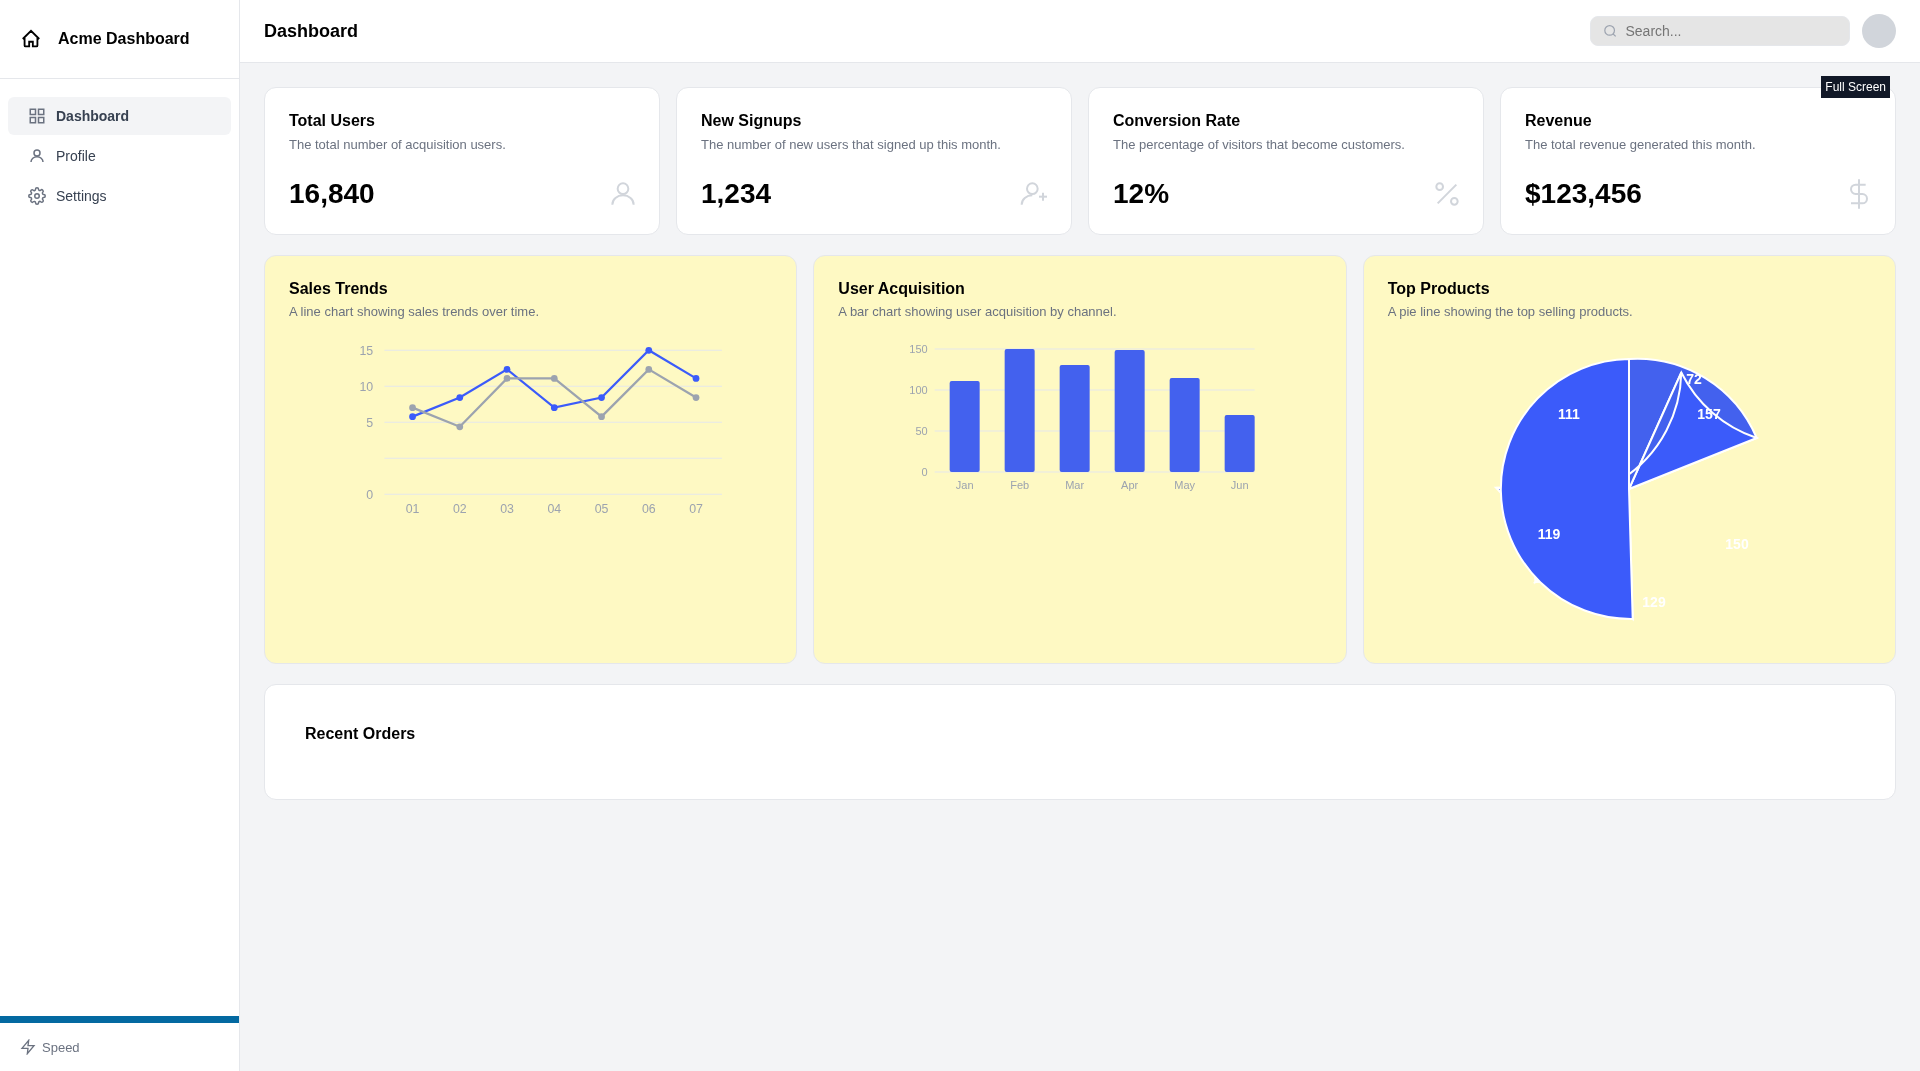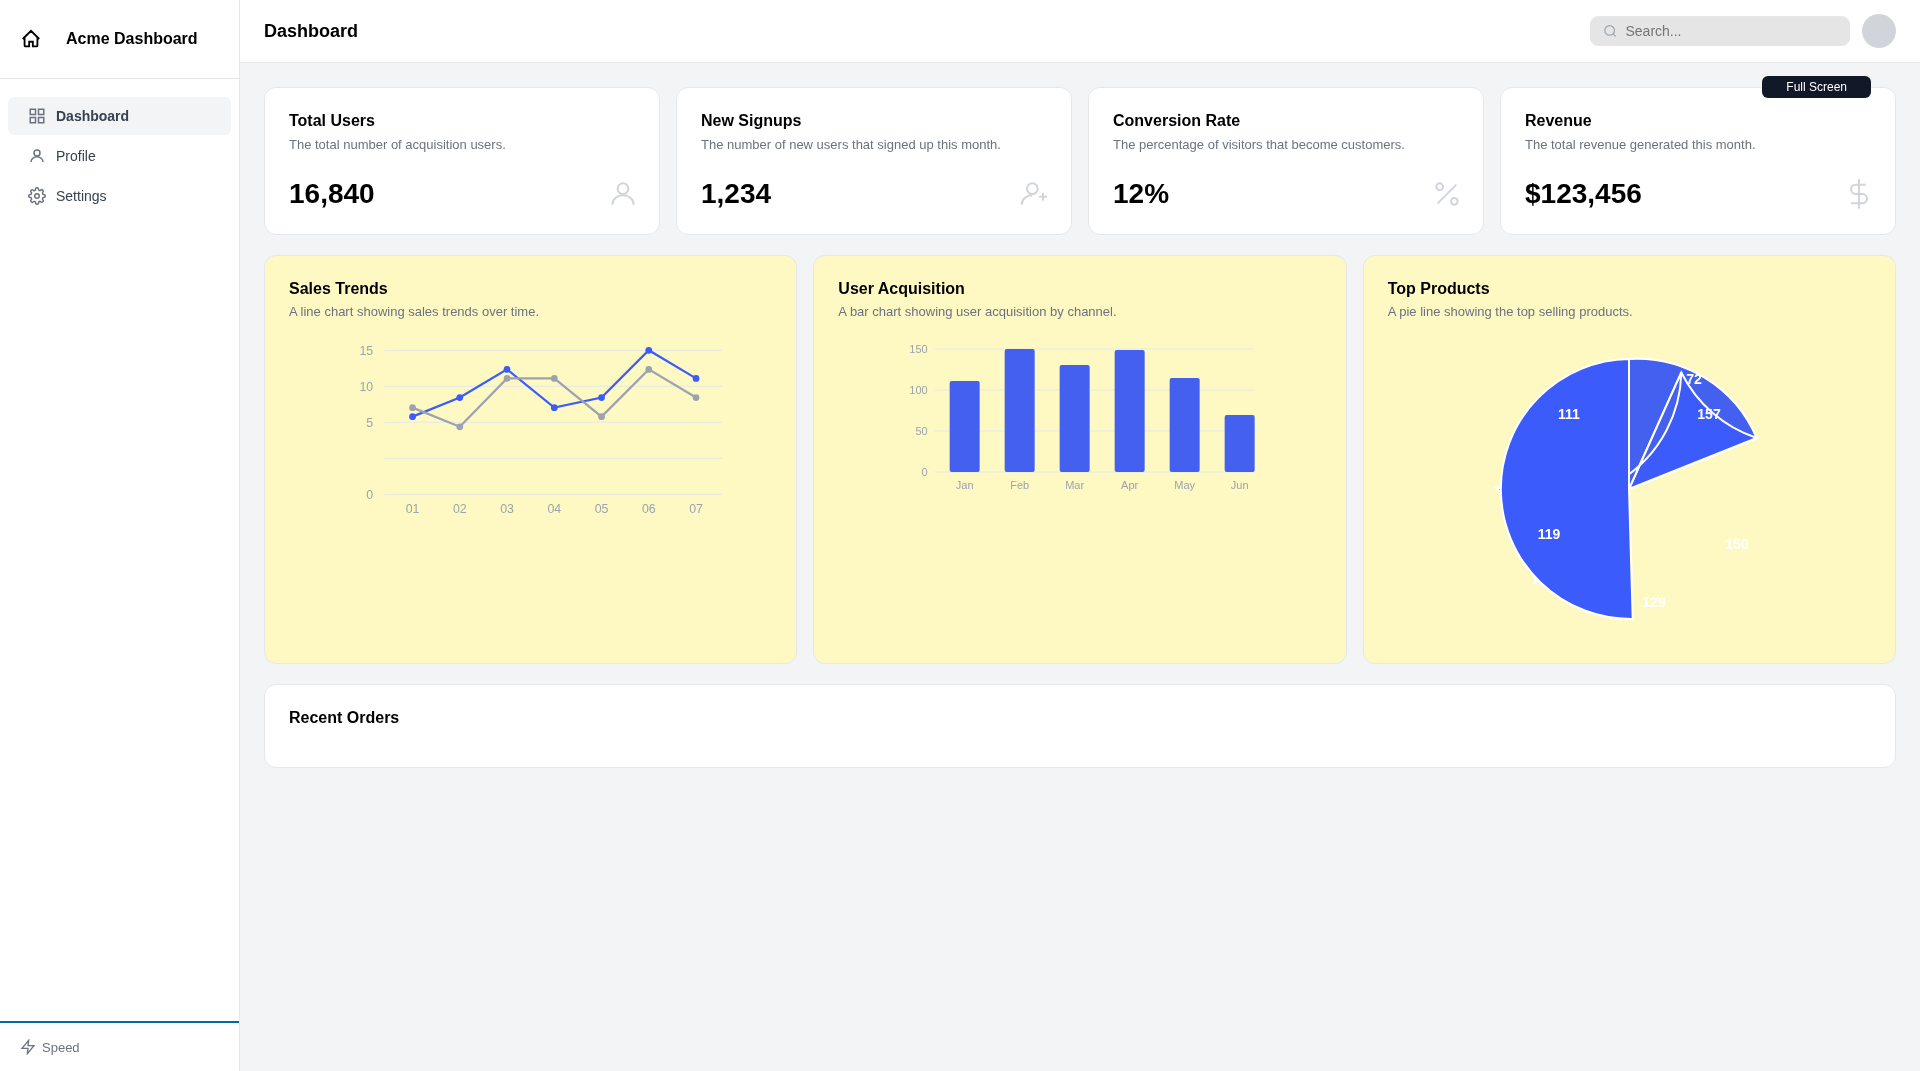--- a/index.html
+++ b/index.html
@@ -11,21 +11,21 @@
       min-width: 240px;
       background: #fff;
       border-right: 1px solid #e5e7eb;
       display: flex;
       flex-direction: column;
       padding: 0;
     }
     .sidebar-logo {
       display: flex;
       align-items: center;
-      gap: 24px;
+      gap: 16px;
       padding: 28px 20px;
       font-weight: 700;
       font-size: 16px;
       border-bottom: 1px solid #e5e7eb;
       min-height: 60px;
     }
     .sidebar-logo svg { width: 22px; height: 22px; }
     .sidebar-nav { padding: 16px 0; flex: 1; }
     .nav-item {
       display: flex;
@@ -35,21 +35,21 @@
       font-size: 14px;
       color: #374151;
       cursor: pointer;
       border-radius: 6px;
       margin: 2px 8px;
     }
     .nav-item.active { background: #f3f4f6; font-weight: 600; }
     .nav-item svg { width: 18px; height: 18px; color: #6b7280; }
     .sidebar-footer {
       padding: 16px 20px;
-      border-top: 2px solid #0369a1;
+      border-top: 7px solid #0369a1;
       font-size: 13px;
       display: flex;
       align-items: center;
       gap: 6px;
       color: #6b7280;
     }
 
     
     .main {
       flex: 1;
@@ -116,27 +116,27 @@
       position: absolute;
       bottom: 20px;
       right: 20px;
       color: #d1d5db;
     }
 
     
     .fullscreen-badge {
       position: absolute;
       top: -12px;
-      right: 24px;
+      right: 5px;
       background: #111827;
       color: #fff;
       font-size: 12px;
       font-weight: 500;
-      padding: 4px 24px;
-      border-radius: 6px;
+      padding: 4px 4px;
+      border-radius: 0;
     }
 
     
     .charts-row { display: grid; grid-template-columns: 1fr 1fr 1fr; gap: 16px; margin-bottom: 20px; }
     .chart-card {
       background: #fef9c3;
       border-radius: 12px;
       padding: 24px;
       border: 1px solid #e5e7eb;
     }
@@ -150,21 +150,21 @@
     .bar-chart-container { width: 100%; height: 180px; }
 
     
     .pie-chart-container { display: flex; justify-content: center; align-items: center; height: 300px; }
 
     
     .section-title { font-size: 16px; font-weight: 700; margin-bottom: 16px; }
     .recent-orders-card {
       background: #fff;
       border-radius: 12px;
-      padding: 24px;
+      padding: 40px;
       border: 1px solid #e5e7eb;
     }
   </style>
 </head>
 <body>
 
 <div class="sidebar">
   <div class="sidebar-logo">
     <svg viewBox="0 0 24 24" fill="none" stroke="currentColor" stroke-width="2">
       <path d="M3 12L12 3l9 9M5 10v9a1 1 0 001 1h4v-5h4v5h4a1 1 0 001-1v-9"></path>

